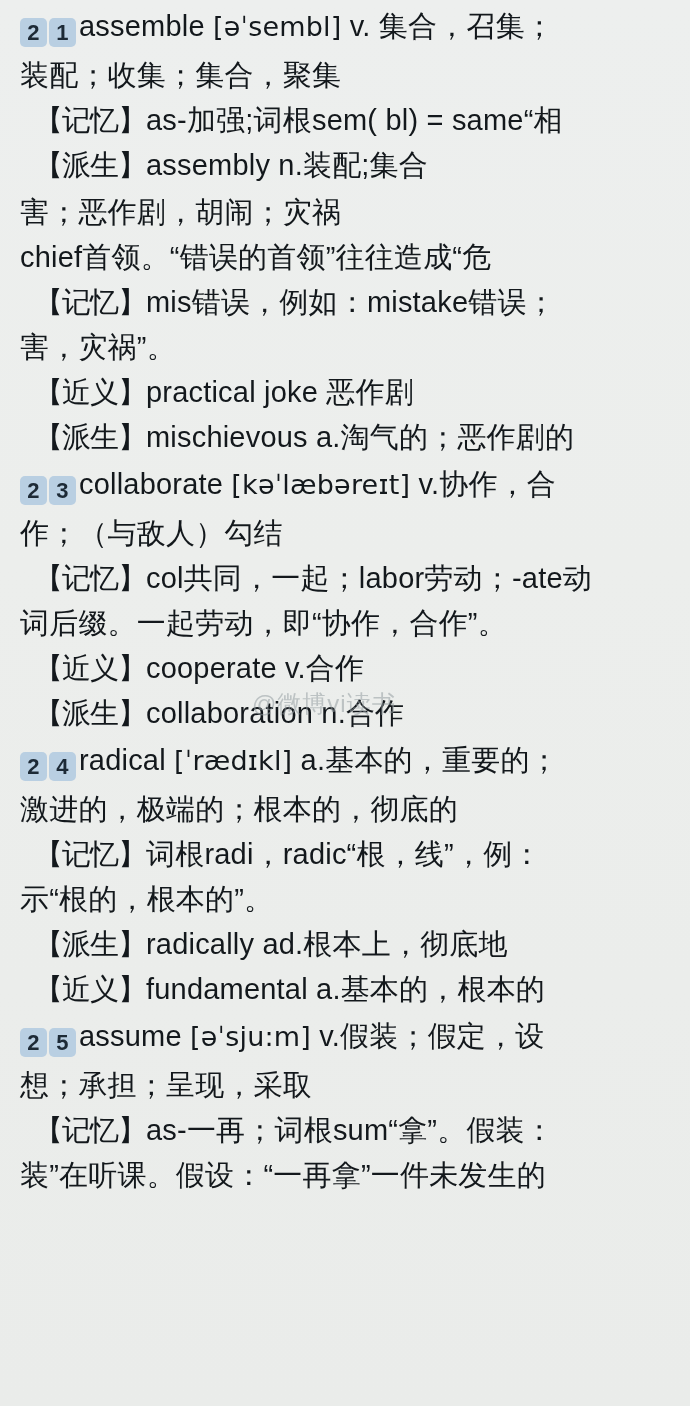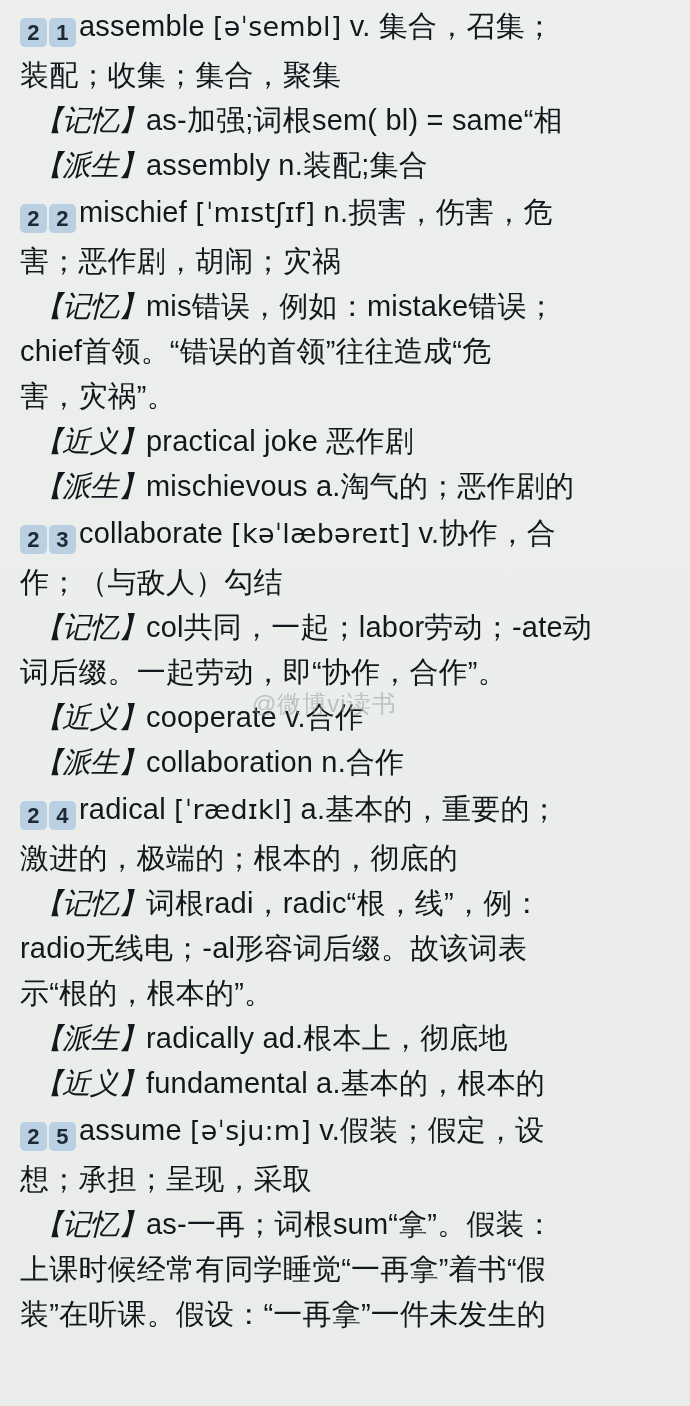--- a/index.html
+++ b/index.html
@@ -66,21 +66,20 @@
   .sub {
     display: block;
     text-indent: 14px;
   }
   .cont {
     display: block;
     text-indent: 0;
   }
   .tag {
     letter-spacing: -1px;
-    font-style: italic;
   }
   .watermark {
     position: absolute;
     left: 252px;
     top: 688px;
     font-size: 24px;
     color: rgba(150,158,163,0.55);
     letter-spacing: 1px;
     pointer-events: none;
   }
@@ -93,26 +92,23 @@
   <div class="entry">
     <div class="line headline">
       <span class="num"><span class="digit">2</span><span class="digit">1</span></span><span class="word">assemble</span> <span class="phon">[əˈsembl]</span> <span>v. 集合，召集；</span>
     </div>
     <div class="line cont">装配；收集；集合，聚集</div>
     <div class="line sub"><span class="tag">【记忆】</span><span>as-加强;词根sem( bl) = same“相</span></div>
     <div class="line sub"><span class="tag">【派生】</span><span>assembly  n.装配;集合</span></div>
   </div>
 
   <div class="entry">
-    <div class="line headline">
-      <span class="num"><span class="digit">2</span><span class="digit">2</span></span><span class="word">mischief</span> <span class="phon">[ˈmɪstʃɪf]</span> <span>n.损害，伤害，危</span>
-    </div>
     <div class="line cont">害；恶作剧，胡闹；灾祸</div>
+    <div class="line cont">chief首领。“错误的首领”往往造成“危</div>
     <div class="line sub"><span class="tag">【记忆】</span><span>mis错误，例如：mistake错误；</span></div>
-    <div class="line cont">chief首领。“错误的首领”往往造成“危</div>
     <div class="line cont">害，灾祸”。</div>
     <div class="line sub"><span class="tag">【近义】</span><span>practical joke 恶作剧</span></div>
     <div class="line sub"><span class="tag">【派生】</span><span>mischievous  a.淘气的；恶作剧的</span></div>
   </div>
 
   <div class="entry">
     <div class="line headline">
       <span class="num"><span class="digit">2</span><span class="digit">3</span></span><span class="word">collaborate</span> <span class="phon">[kəˈlæbəreɪt]</span> <span>v.协作，合</span>
     </div>
     <div class="line cont">作；（与敌人）勾结</div>
@@ -121,31 +117,29 @@
     <div class="line sub"><span class="tag">【近义】</span><span>cooperate  v.合作</span></div>
     <div class="line sub"><span class="tag">【派生】</span><span>collaboration  n.合作</span></div>
   </div>
 
   <div class="entry">
     <div class="line headline">
       <span class="num"><span class="digit">2</span><span class="digit">4</span></span><span class="word">radical</span> <span class="phon">[ˈrædɪkl]</span> <span>a.基本的，重要的；</span>
     </div>
     <div class="line cont">激进的，极端的；根本的，彻底的</div>
     <div class="line sub"><span class="tag">【记忆】</span><span>词根radi，radic“根，线”，例：</span></div>
-    <div class="line cont">radio无线电；-al形容词后缀。故该词表</div>
     <div class="line cont">示“根的，根本的”。</div>
     <div class="line sub"><span class="tag">【派生】</span><span>radically  ad.根本上，彻底地</span></div>
     <div class="line sub"><span class="tag">【近义】</span><span>fundamental  a.基本的，根本的</span></div>
   </div>
 
   <div class="entry">
     <div class="line headline">
       <span class="num"><span class="digit">2</span><span class="digit">5</span></span><span class="word">assume</span> <span class="phon">[əˈsju:m]</span> <span>v.假装；假定，设</span>
     </div>
     <div class="line cont">想；承担；呈现，采取</div>
     <div class="line sub"><span class="tag">【记忆】</span><span>as-一再；词根sum“拿”。假装：</span></div>
-    <div class="line cont">上课时候经常有同学睡觉“一再拿”着书“假</div>
     <div class="line cont">装”在听课。假设：“一再拿”一件未发生的</div>
 
   </div>
 
   <div class="watermark">@微博vi读书</div>
 </div>
 
 </body></html>

